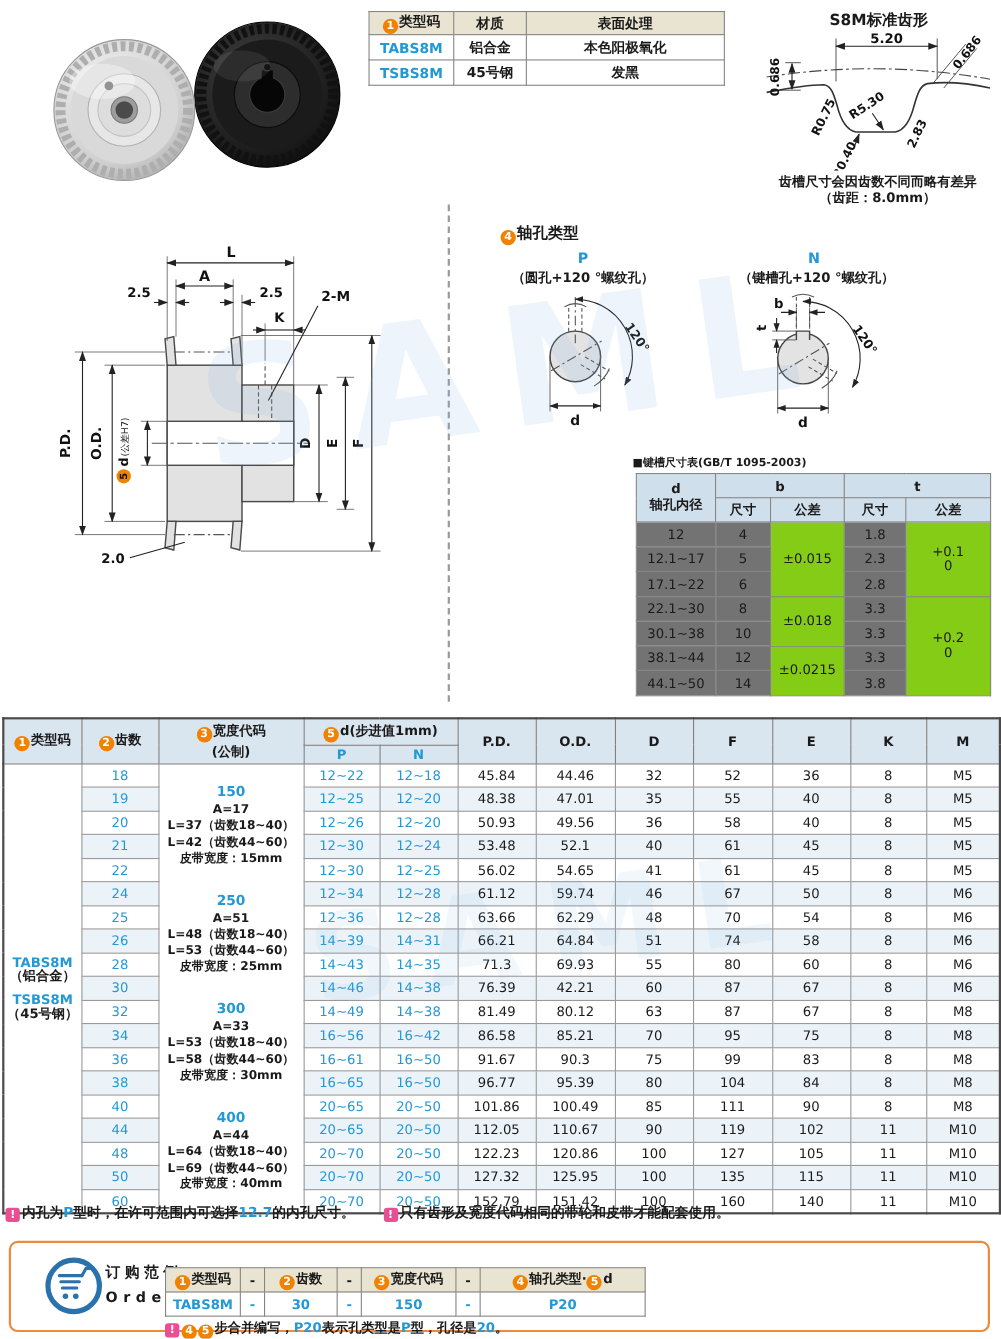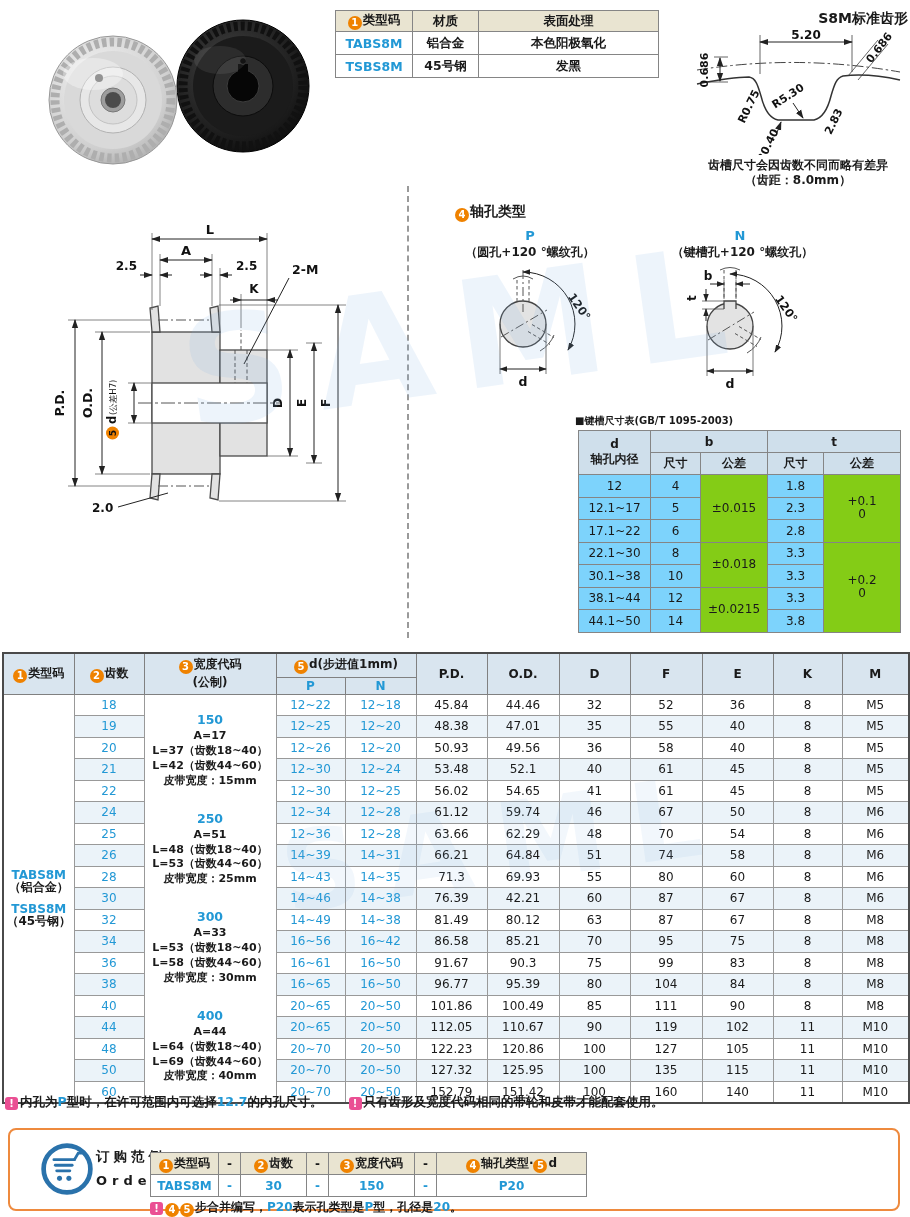--- a/index.html
+++ b/index.html
@@ -14,21 +14,21 @@
   table{border-collapse:collapse;background:#fff}
   th,td{border:1px solid #858585;text-align:center;padding:0}
   
   #mat{position:absolute;left:335px;top:10px;table-layout:fixed;border:1.5px solid #444;font-size:12.5px}
   #mat th{background:#e9e4d1;height:20px;font-weight:bold}
   #mat td{height:22px;font-weight:bold}
   
   #key{position:absolute;left:578px;top:430px;table-layout:fixed;border:1.5px solid #444;font-size:12px}
   #key th{background:#cfdfeb;height:21px;font-weight:bold}
   #key td{height:21.5px}
-  #key td.pale{background:#7dd3fc}
+  #key td.pale{background:#737373}
   #key td.tol{background:#84cc16;line-height:1.1}
   
   #spec{position:absolute;left:2px;top:652px;table-layout:fixed;border:2px solid #4a4a4a;font-size:12px}
   #spec th{background:#d9e5ef;font-weight:bold;border:1px solid #808080}
   #spec thead tr:nth-child(1){height:24px}
   #spec thead tr:nth-child(2){height:17px}
   #spec tbody td{height:20.5px;line-height:1;border:1px solid #999}
   #spec tbody tr:nth-child(even) td{background:#ebf3f9}
   #spec td.merged{background:#fff !important;vertical-align:middle}
   .tc-inner{display:flex;flex-direction:column;gap:10px;align-items:center;font-size:12px;font-weight:bold}
@@ -113,21 +113,21 @@
       <td>本色阳极氧化</td>
     </tr>
     <tr>
       <td class="bl">TSBS8M</td>
       <td>45号钢</td>
       <td>发黑</td>
     </tr>
   </tbody>
     </table>
 
-  <div class="abs sect-title" style="left:690px;top:10px;width:218px;text-align:right">S8M标准齿形</div>
+  <div class="abs sect-title" style="left:690px;top:10px;width:218px;text-align:center">S8M标准齿形</div>
   <svg class="abs" style="left:692px;top:30px" width="213" height="125" viewBox="0 0 213 125">
     <defs>
       <marker id="ta" viewBox="0 0 10 10" markerWidth="9" markerHeight="9" refX="9" refY="5" orient="auto-start-reverse">
         <path d="M0,1.5 L10,5 L0,8.5 z" fill="#222"></path>
         </marker>
     </defs>
     <g stroke="#555" stroke-width="0.9" fill="none">
       <line x1="68" y1="5" x2="68" y2="44"></line>
         <line x1="160" y1="5" x2="160" y2="42"></line>
       <line x1="22" y1="27" x2="36" y2="27"></line>

